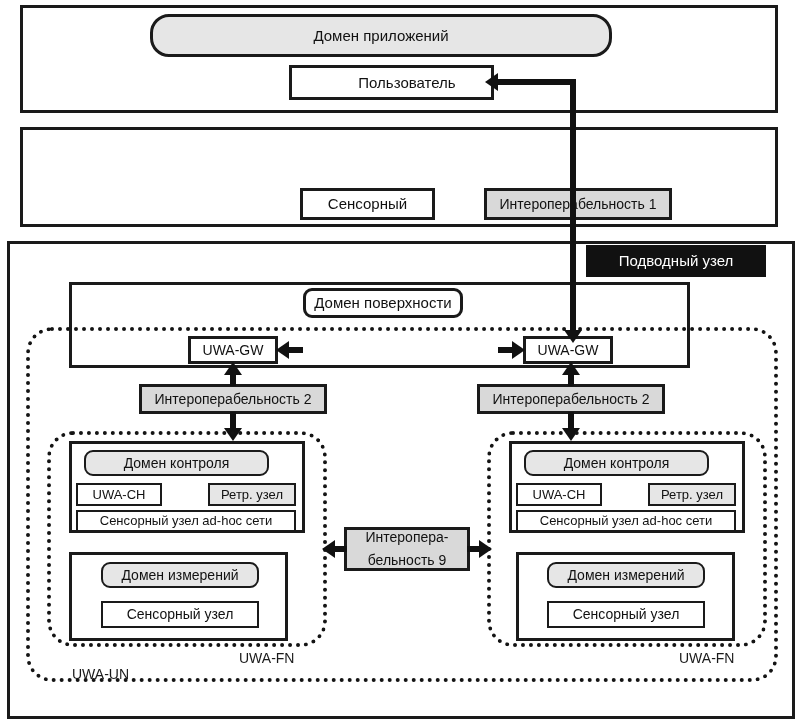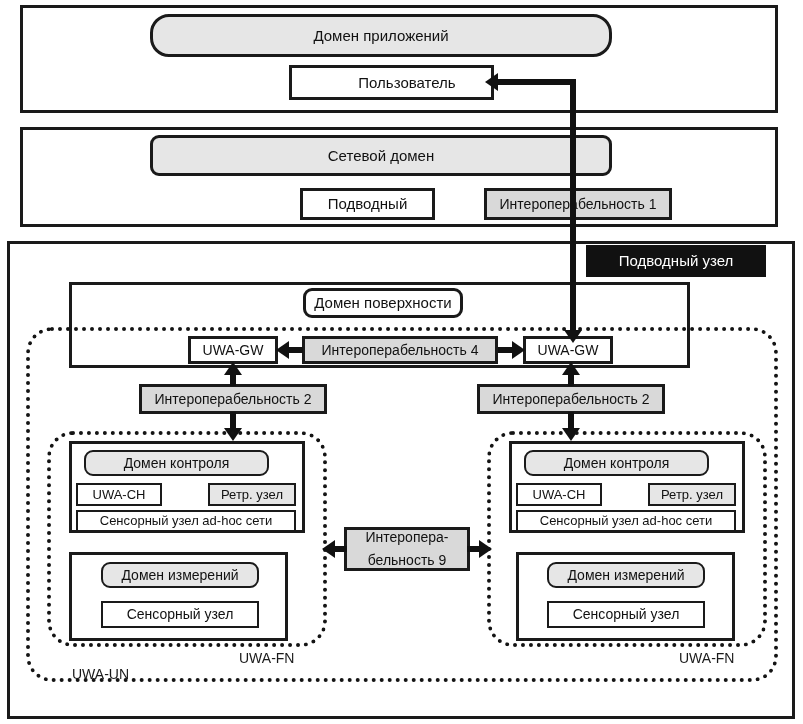--- a/index.html
+++ b/index.html
@@ -96,41 +96,39 @@
 <div id="stage">
 
   <div class="panel" style="left:20px;top:5px;width:758px;height:108px;"></div>
 
   <div class="lbl round greylt b3 f15" style="left:150px;top:14px;width:462px;height:43px;border-radius:19px;">Домен приложений</div>
 
   <div class="lbl b3 f15" style="left:289px;top:65px;width:205px;height:35px;padding-left:31px;">Пользователь</div>
 
   <div class="panel" style="left:20px;top:127px;width:758px;height:100px;"></div>
 
-  <div class="lbl round greylt b3 f15" style="left:150px;top:135px;width:462px;height:41px;">Сетевой домен</div>
 
-  <div class="lbl b3 f15" style="left:300px;top:188px;width:135px;height:32px;">Подводный</div>
+  <div class="lbl b3 f15" style="left:300px;top:188px;width:135px;height:32px;">Сенсорный</div>
 
   <div class="lbl grey b3 f14" style="left:484px;top:188px;width:188px;height:32px;">Интероперабельность 1</div>
 
   <div class="panel" style="left:7px;top:241px;width:788px;height:478px;"></div>
 
   <div class="lbl black b3 f15" style="left:586px;top:245px;width:180px;height:32px;">Подводный узел</div>
 
   <div class="rect3" style="left:69px;top:282px;width:621px;height:86px;"></div>
 
   <div class="lbl round b3 f15" style="left:303px;top:288px;width:160px;height:30px;">Домен поверхности</div>
 
   <div class="dotted" style="left:26px;top:327px;width:752px;height:355px;"></div>
 
   <div class="tag f14" style="left:72px;top:666px;">UWA-UN</div>
 
   <div class="lbl b3 f14" style="left:188px;top:336px;width:90px;height:28px;">UWA-GW</div>
 
-  <div class="lbl grey b3 f14" style="left:302px;top:336px;width:196px;height:28px;">Интероперабельность 4</div>
 
   <div class="lbl b3 f14" style="left:523px;top:336px;width:90px;height:28px;">UWA-GW</div>
 
   <div class="hline" style="left:285px;top:347px;width:18px;"></div>
   <div class="arrow left" style="left:276px;top:341px;"></div>
 
   <div class="hline" style="left:498px;top:347px;width:16px;"></div>
   <div class="arrow right" style="left:512px;top:341px;"></div>
 
   <div class="hline" style="left:496px;top:79px;width:80px;"></div>

